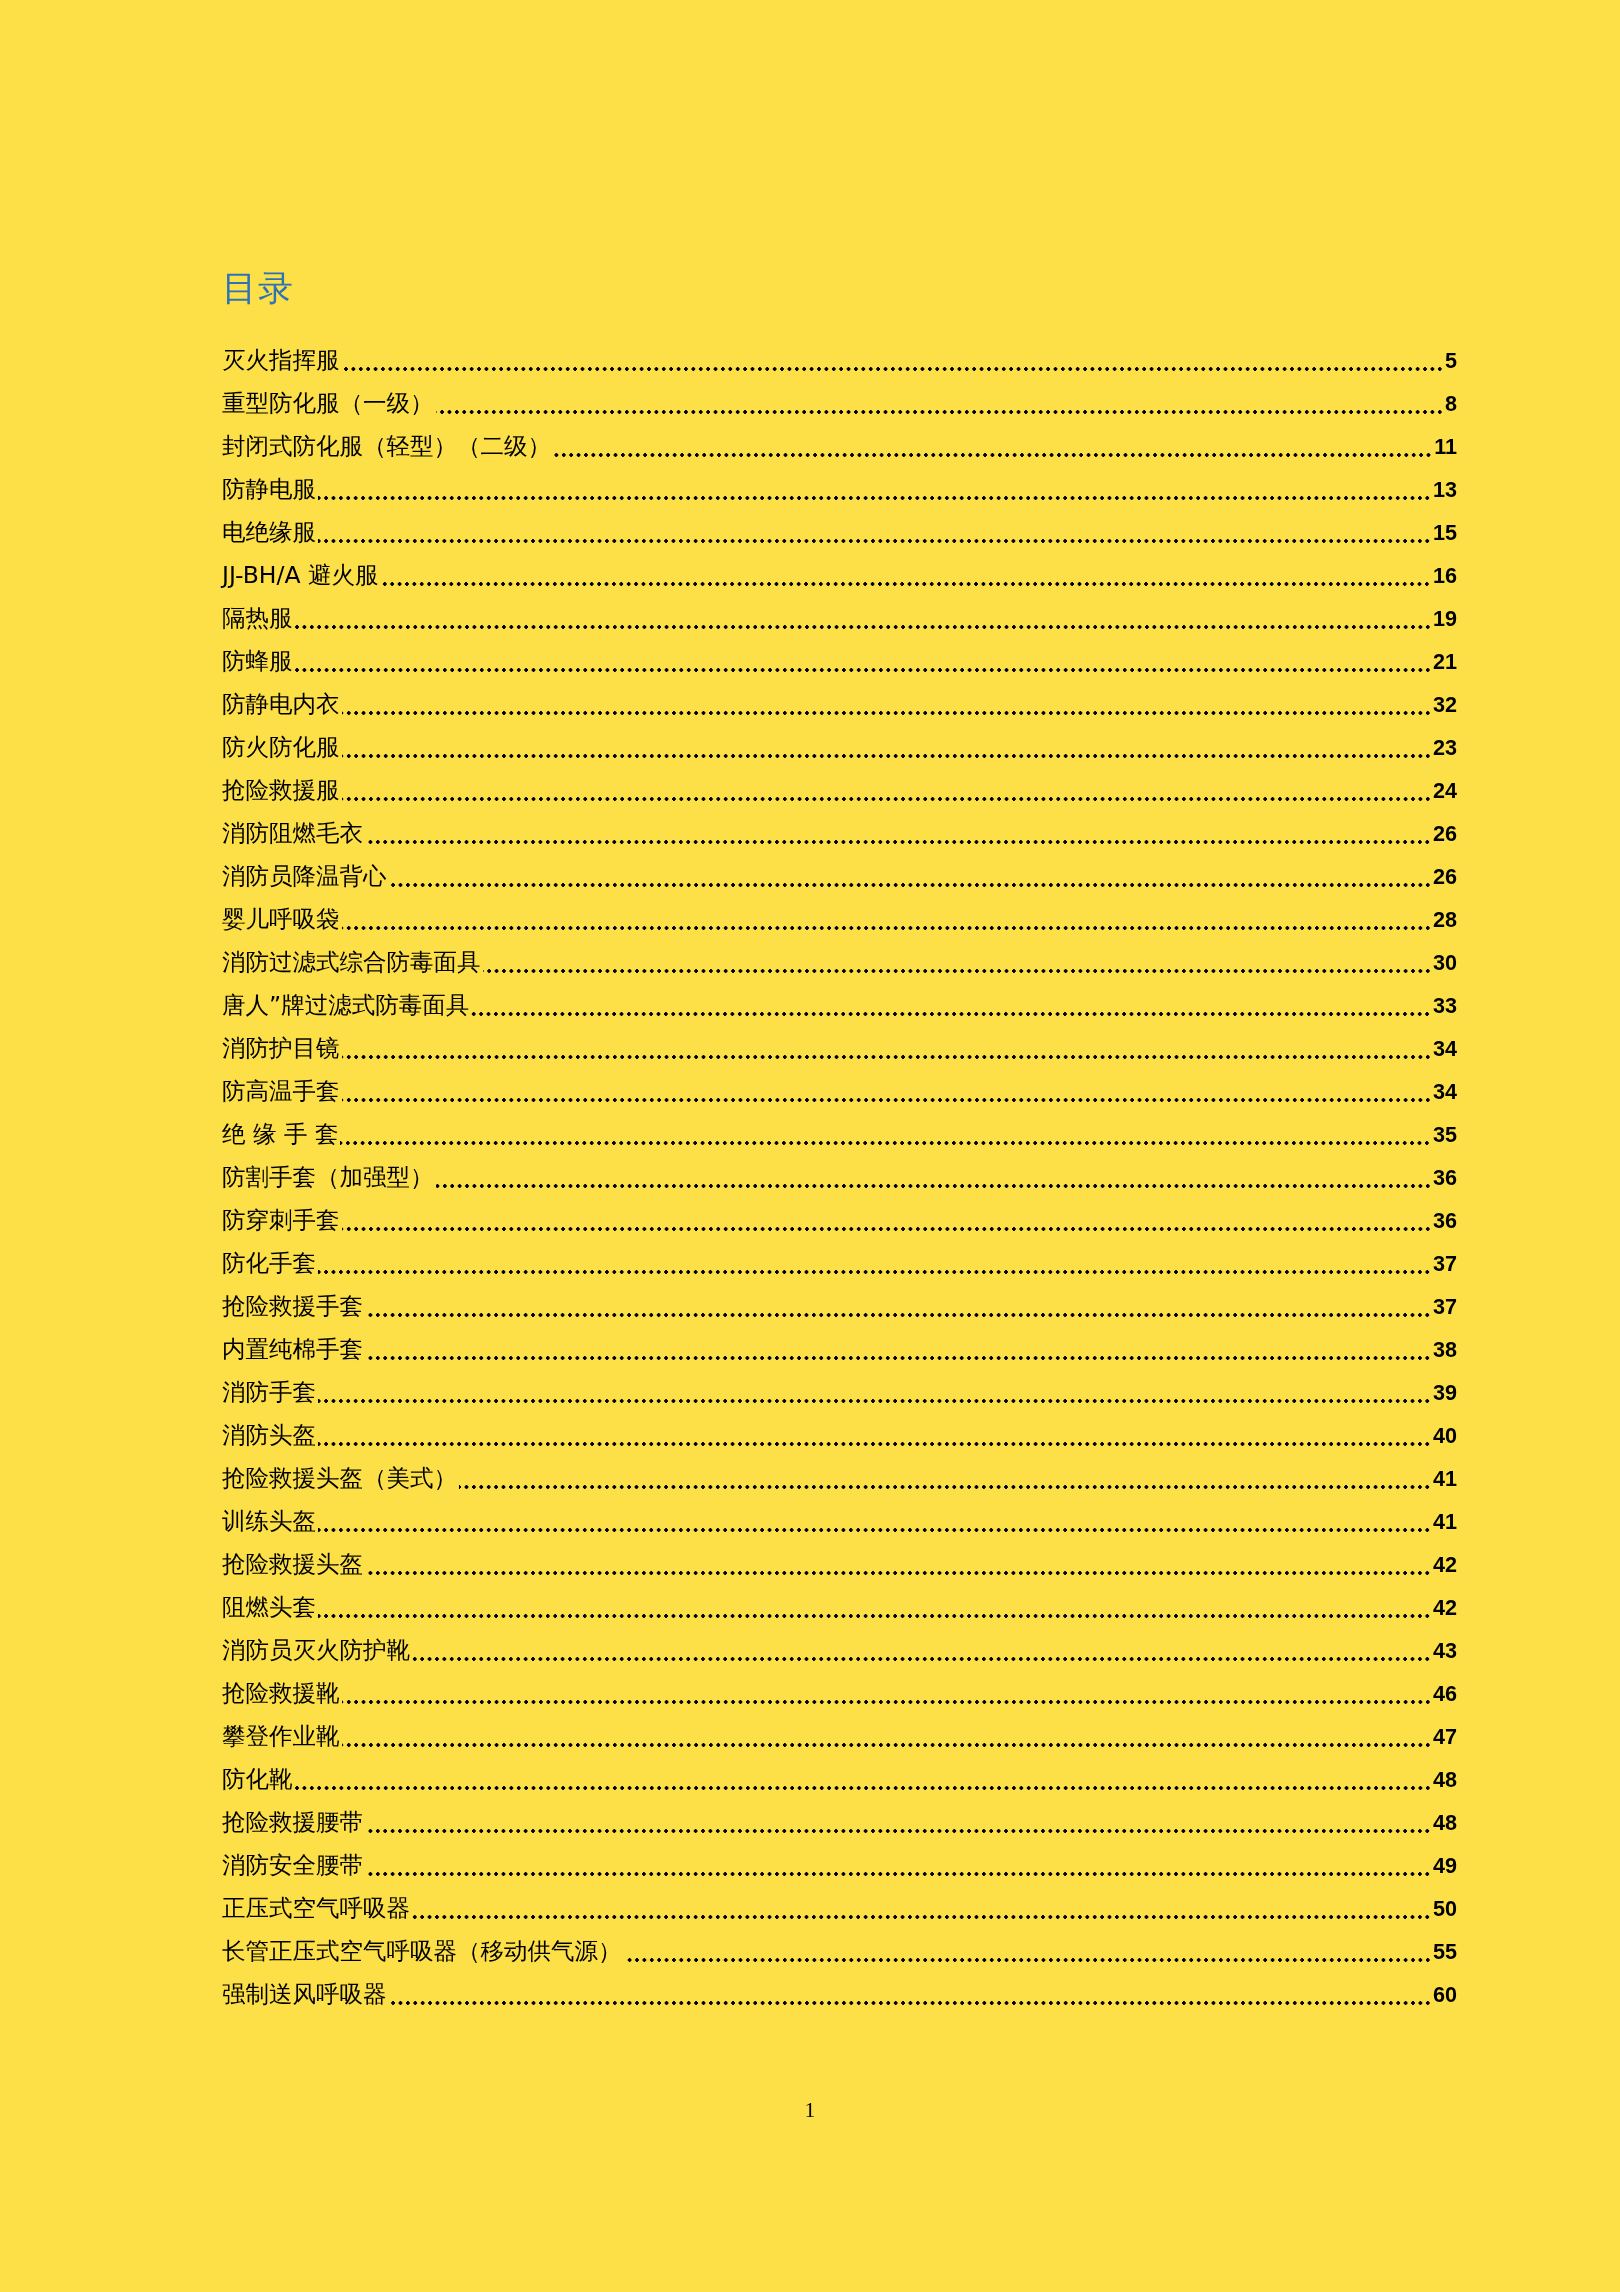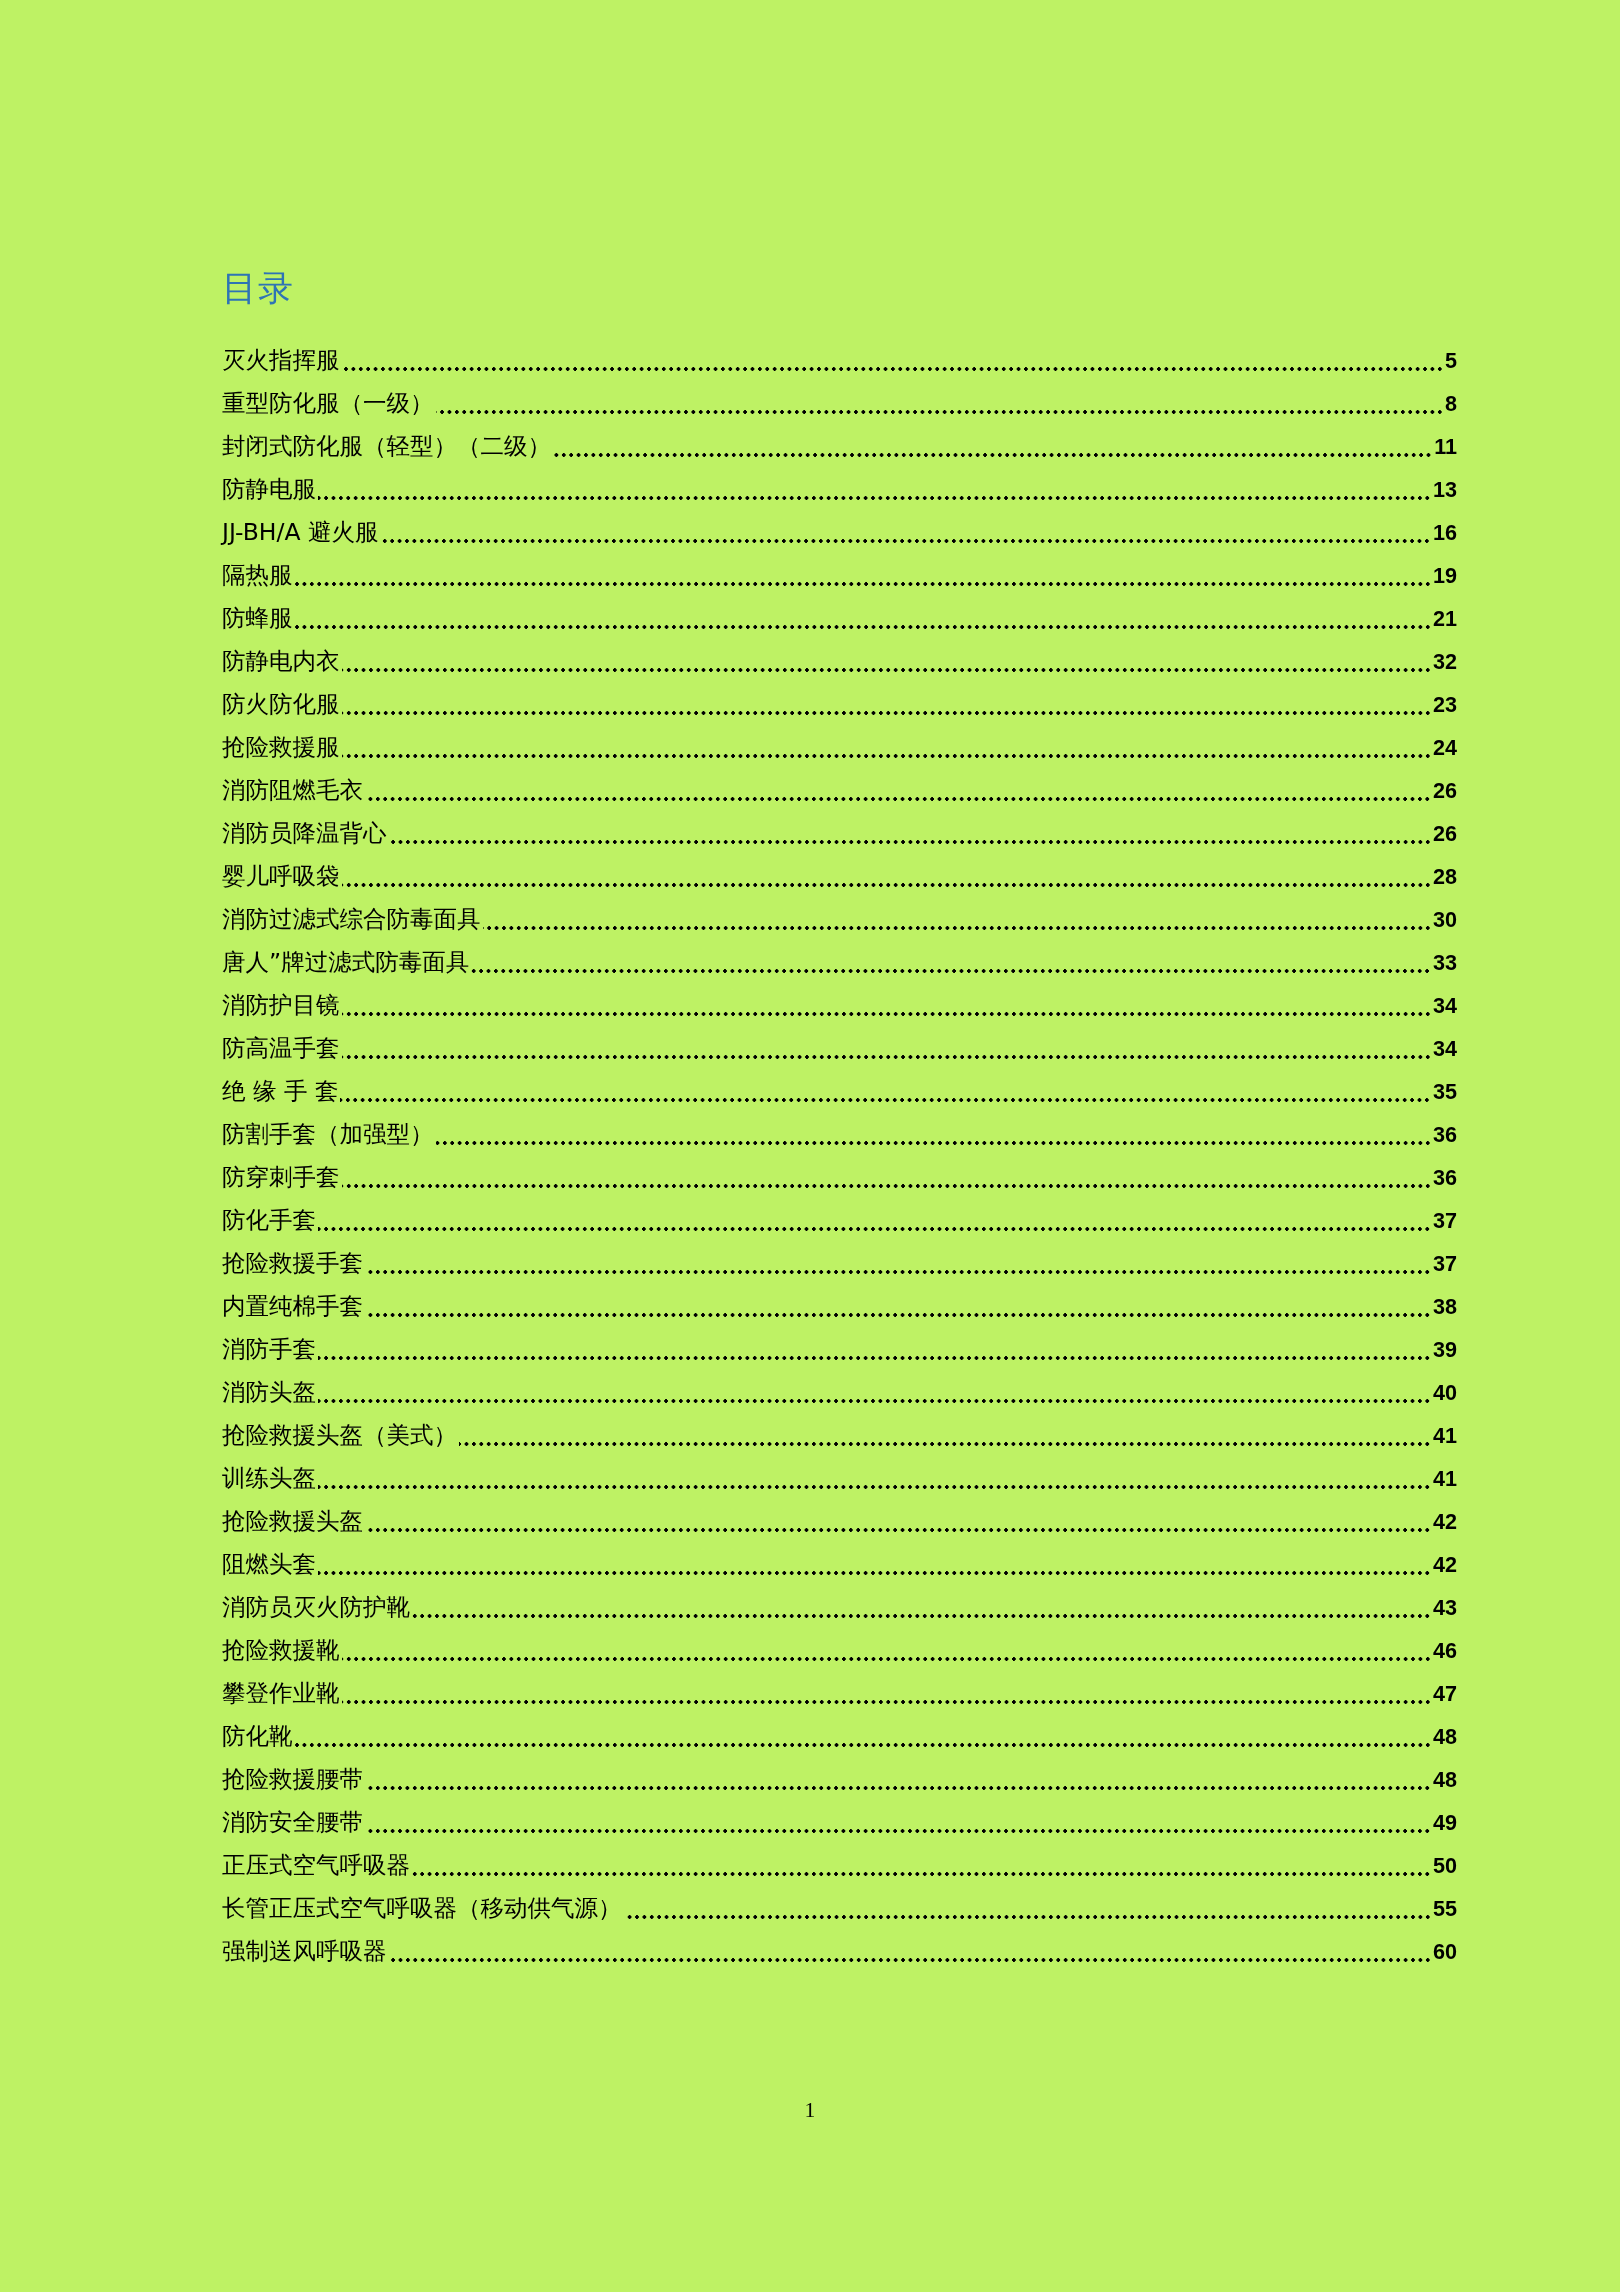--- a/index.html
+++ b/index.html
@@ -13,21 +13,21 @@
       position: relative;
       overflow: hidden;
       font-family: "DejaVu Sans", "Liberation Sans", sans-serif;
       color: #000000;
     }
     .page {
       position: absolute;
       left: 0; top: 0;
       width: 1620px;
       height: 2293px;
-      background: #bef264;
+      background: #fde047;
     }
     .toc-title {
       position: absolute;
       left: 222px;
       top: 267px;
       font-size: 35px;
       line-height: 43px;
       color: #2e74b5;
       font-weight: normal;
       margin: 0;
@@ -112,20 +112,25 @@
         <span class="toc-label">封闭式防化服（轻型）（二级）</span>
         <span class="toc-leader"></span>
         <span class="toc-page">11</span>
       </li>
       <li class="toc-row">
         <span class="toc-label">防静电服</span>
         <span class="toc-leader"></span>
         <span class="toc-page">13</span>
       </li>
       <li class="toc-row">
+        <span class="toc-label">电绝缘服</span>
+        <span class="toc-leader"></span>
+        <span class="toc-page">15</span>
+      </li>
+      <li class="toc-row">
         <span class="toc-label">JJ-BH/A 避火服</span>
         <span class="toc-leader"></span>
         <span class="toc-page">16</span>
       </li>
       <li class="toc-row">
         <span class="toc-label">隔热服</span>
         <span class="toc-leader"></span>
         <span class="toc-page">19</span>
       </li>
       <li class="toc-row">

